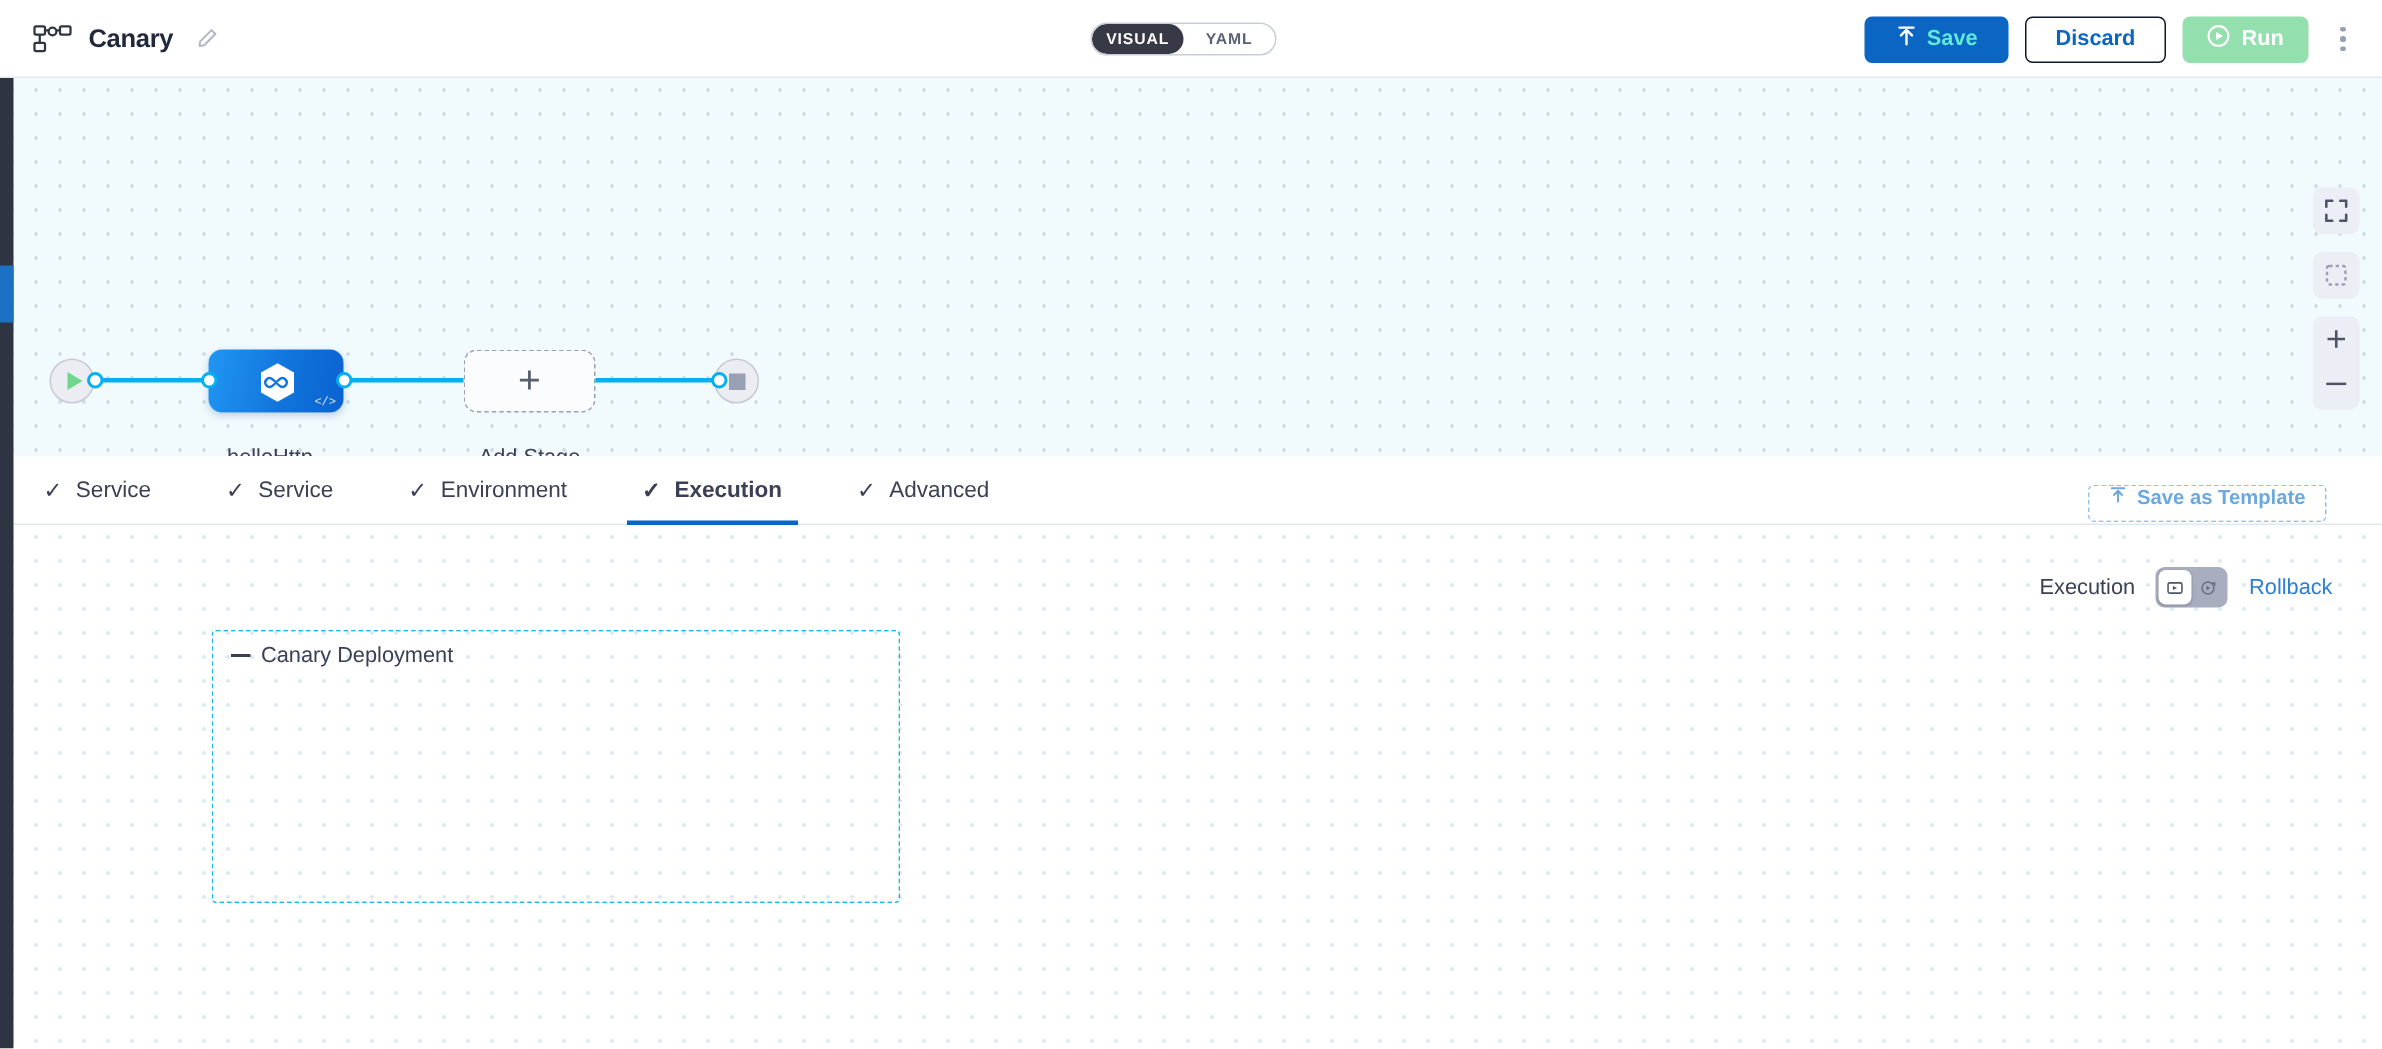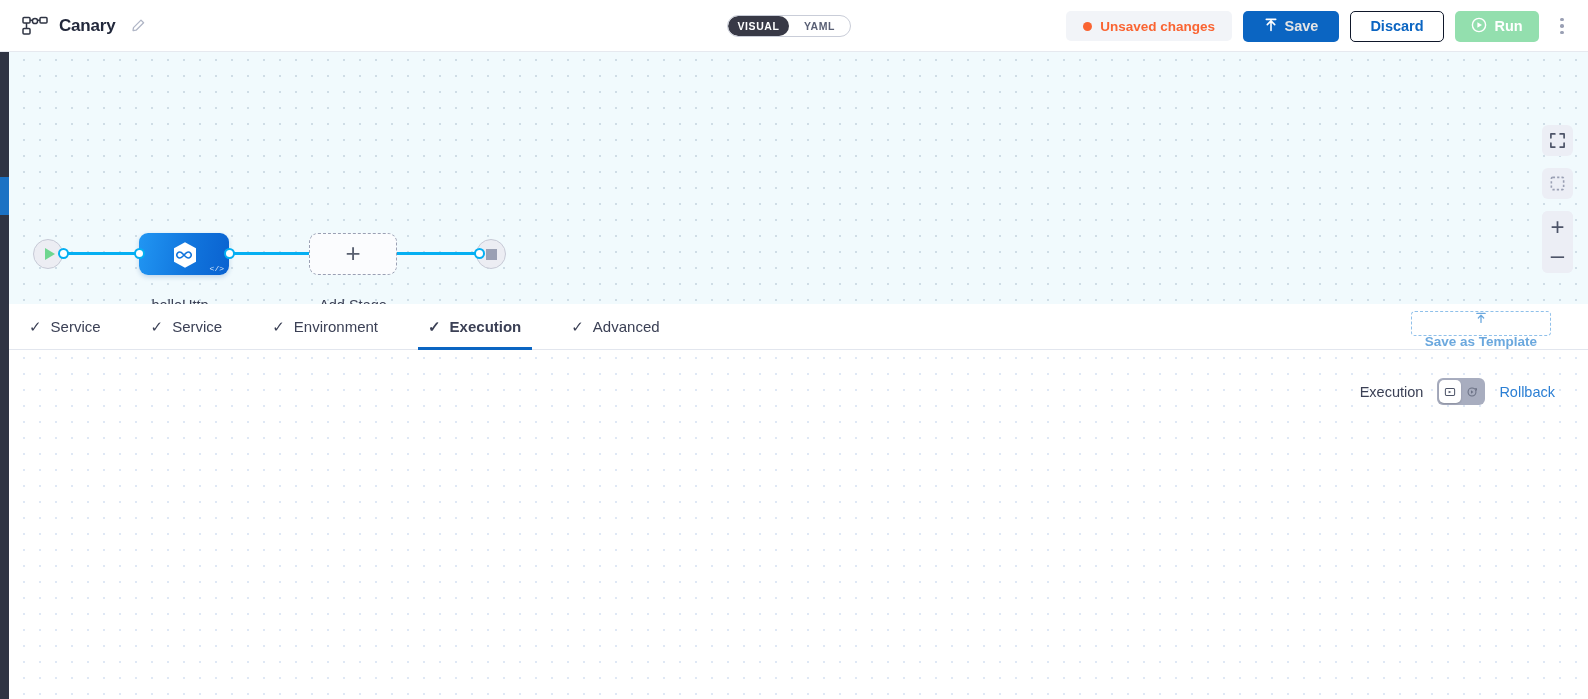--- a/index.html
+++ b/index.html
@@ -49,21 +49,21 @@
     background: #f2f4f8; border-radius: 5px;
     display: flex; align-items: center; gap: 8px;
     font-size: 13.5px; font-weight: bold; color: #fa6432;
   }
   .unsaved-dot { width: 9px; height: 9px; border-radius: 50%; background: #fa6432; display:block; }
   .btn {
     height: 31px; border-radius: 5px; display: flex; align-items: center;
     justify-content: center; gap: 7px; font-size: 14.5px; font-weight: bold;
     cursor: pointer; padding: 0 16px; white-space: nowrap;
   }
-  .btn-save { background: #0b65c2; color: #e5e5e5; min-width: 96px; align-items: center; }
+  .btn-save { background: #0b65c2; color: #5eead4; min-width: 96px; align-items: center; }
   .btn-discard { background: #ffffff; color: #0b65c2; border: 1px solid #0f172a; min-width: 94px; }
   .btn-run { background: #93dfae; color: #ffffff; min-width: 84px; }
   .kebab {
     width: 24px; height: 32px; display: flex; flex-direction: column;
     align-items: center; justify-content: center; gap: 3px; cursor: pointer;
   }
   .kebab i { width: 3.5px; height: 3.5px; border-radius: 50%; background: #9aa0b4; display: block; }
 
   
   .canvas-top {
@@ -149,24 +149,24 @@
     padding: 0 21px 0 0; margin-right: 29px; font-size: 15px; color: #3b4055;
     cursor: pointer; position: relative;
   }
   .tab .chk { font-size: 15px; color: #3b4055; }
   .tab.active { font-weight: bold; }
   .tab.active::after {
     content: ""; position: absolute; left: -10px; right: 10px; bottom: -1px;
     height: 3px; background: #0b65c2;
   }
   .save-template {
-    position: absolute; right: 37px; top: 7px; height: 25px;
+    position: absolute; right: 37px; top: 19px; height: 25px;
     padding: 0 13px; border: 1px dashed #8fc0ea; border-radius: 4px;
-    display: flex; align-items: center; gap: 7px; cursor: pointer;
-    font-size: 13.5px; font-weight: bold; color: #6ba8de; background: #ffffff; flex-direction: column;
+    display: flex; align-items: flex-start; gap: 7px; cursor: pointer;
+    font-size: 13.5px; font-weight: bold; color: #6ba8de; background: #ffffff;
   }
 
   
   .canvas-bottom {
     position: absolute; top: 350px; left: 0; width: 1588px; height: 349px;
     background-color: #ffffff;
     background-image: radial-gradient(circle, #dfe8f5 1.1px, transparent 1.1px);
     background-size: 16px 16px;
     overflow: hidden;
   }
@@ -218,24 +218,20 @@
       </svg>
     </span>
   </div>
 
   <div class="seg-toggle">
     <div class="seg-opt active">VISUAL</div>
     <div class="seg-opt">YAML</div>
   </div>
 
   <div class="hdr-right">
-    <div class="unsaved-pill">
-      <span class="unsaved-dot"></span>
-      <span>Unsaved changes</span>
-    </div>
     <div class="btn btn-save">
       <span>
         <svg viewBox="0 0 14 14" width="14" height="14">
           <path d="M7 12.5 V3.2 M3.3 6.6 L7 2.9 L10.7 6.6 M2.3 1.4 H11.7" fill="none" stroke="#ffffff" stroke-width="1.6" stroke-linecap="round" stroke-linejoin="round"></path>
         </svg>
       </span>
       <span>Save</span>
     </div>
     <div class="btn btn-discard">
       <span>Discard</span>
@@ -366,14 +362,20 @@
         <svg viewBox="0 0 14 14" width="12" height="12">
           <circle cx="7" cy="7" r="4.6" fill="none" stroke="#6a7084" stroke-width="1.2"></circle>
           <path d="M5.8 5 L8.6 7 L5.8 9 Z" fill="#6a7084"></path>
           <path d="M10.6 3.2 L12.2 3.2 L12.2 4.8" fill="none" stroke="#6a7084" stroke-width="1.2" stroke-linecap="round"></path>
         </svg>
       </div>
     </div>
     <span class="rollback-link">Rollback</span>
   </div>
 
+  <div class="group-box">
+    <div class="group-title">
+      <span class="group-dash"></span>
+      <span>Canary Deployment</span>
+    </div>
+  </div>
 
 </div>
 
 </body></html>

